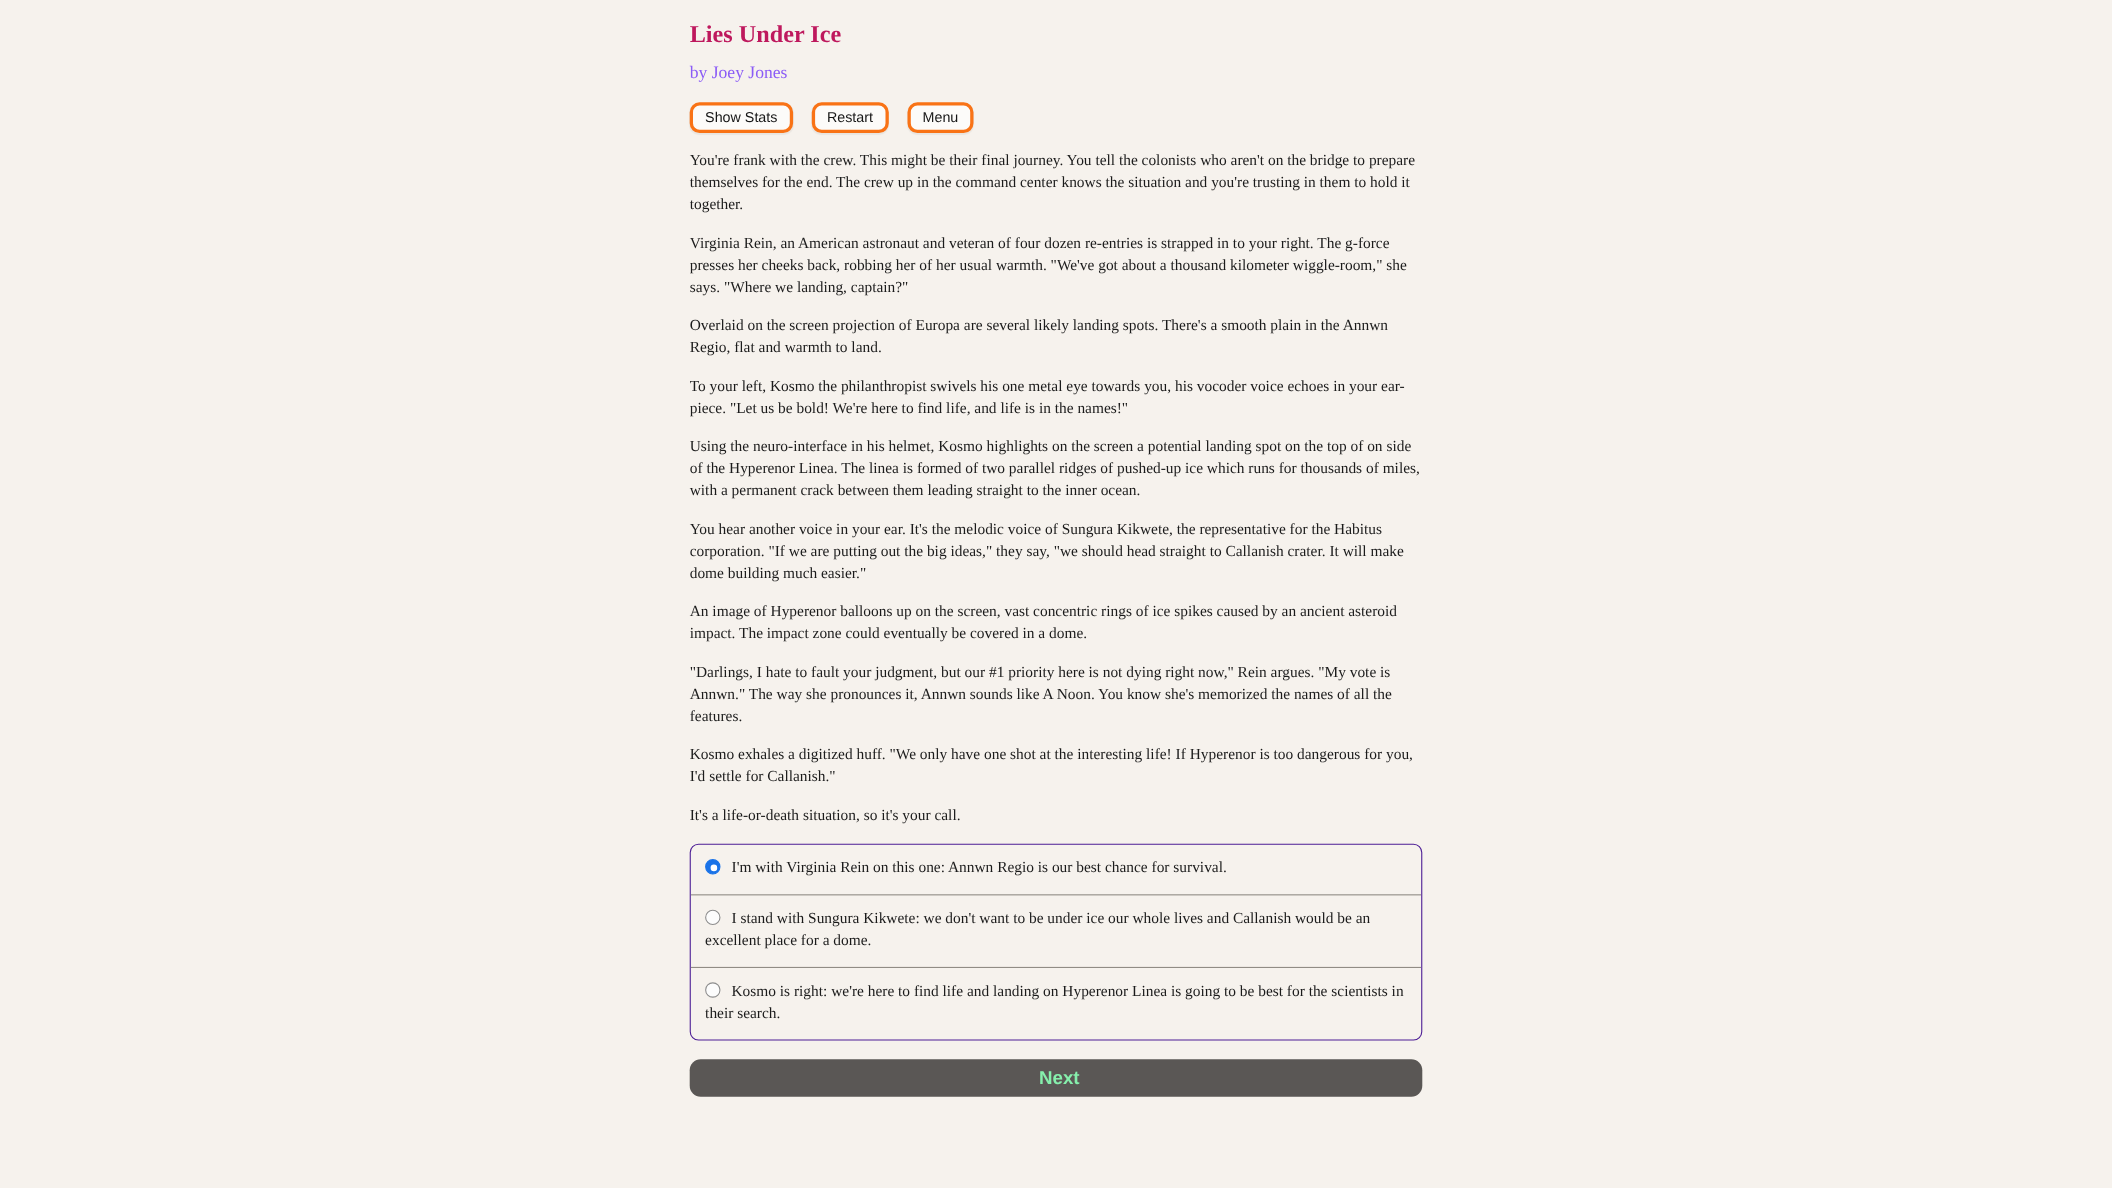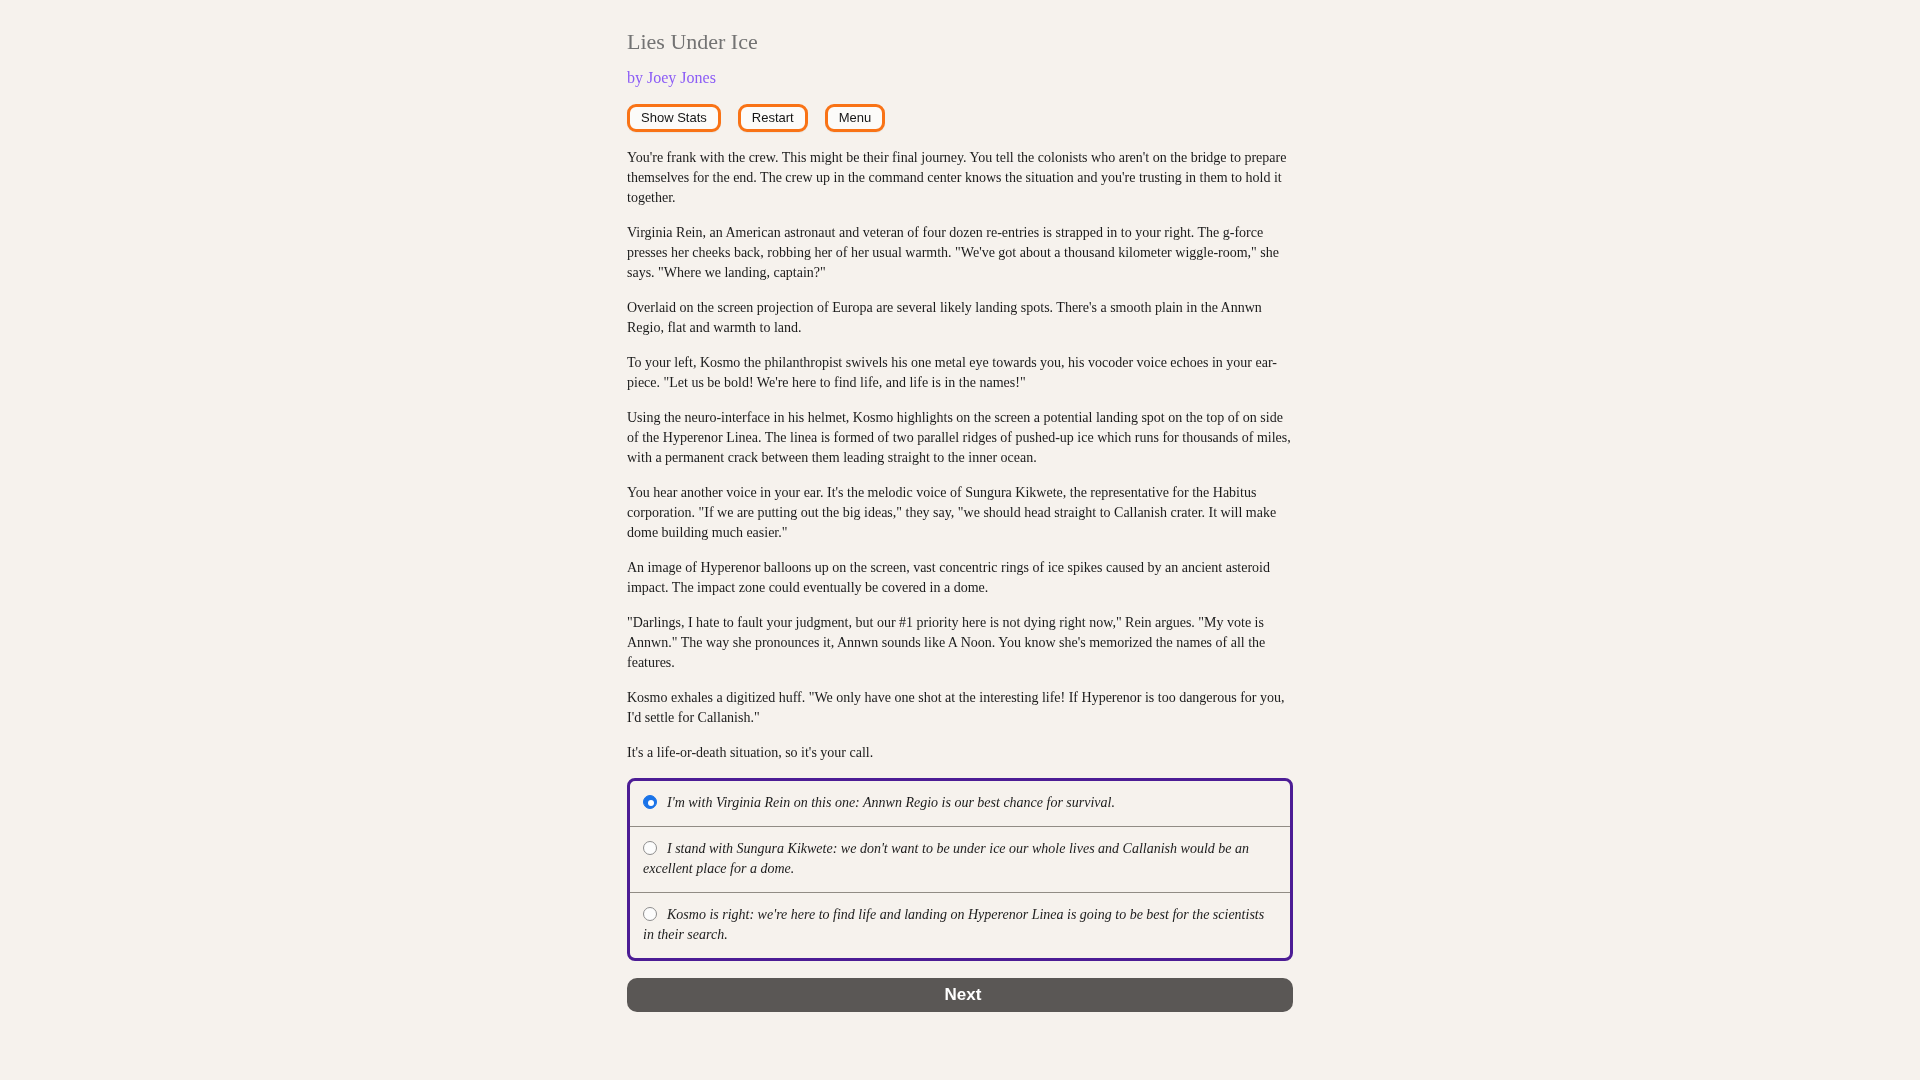--- a/index.html
+++ b/index.html
@@ -12,24 +12,24 @@
     font-family: "Liberation Serif", serif;
     color: #1b1b1b;
   }
   .content {
     width: 666px;
     margin: 0 auto;
     padding-top: 16px;
   }
   h1.title {
     font-size: 22px;
-    font-weight: 400;
+    font-weight: 700;
     line-height: 1.25;
-    margin: 12px 0 13px 0;
-    color: #737373;
+    margin: 1px 0 13px 0;
+    color: #be185d;
   }
   .byline {
     font-size: 16px;
     margin: 0 0 17px 0;
     color: #8b5cf6;
   }
   .toolbar {
     margin: 0 0 16px 0;
   }
   .toolbar button {
@@ -43,25 +43,24 @@
     margin-right: 13px;
     box-shadow: 0 1px 1px rgba(0,0,0,0.05);
     cursor: pointer;
   }
   .story p {
     font-size: 14px;
     line-height: 20px;
     margin: 0 0 15px 0;
   }
   .choice-box {
-    border: 3px solid #4c1d95;
+    border: 1px solid #4c1d95;
     border-radius: 8px;
     margin: 1px 0 17px 0;
     overflow: hidden;
-    font-style: italic;
   }
   .choice-row {
     padding: 12px 13px 13px 13px;
     font-size: 14px;
     line-height: 20px;
     cursor: pointer;
   }
   .choice-row + .choice-row {
     border-top: 1px solid #918c85;
   }
@@ -90,21 +89,21 @@
     border-radius: 50%;
     background: #ffffff;
   }
   .next-btn {
     display: block;
     width: 666px;
     height: 34px;
     background: #5a5755;
     border: none;
     border-radius: 10px;
-    color: #ffffff;
+    color: #86efac;
     font-family: "Liberation Sans", sans-serif;
     font-size: 17px;
     font-weight: bold;
     text-align: center;
     cursor: pointer;
     padding-left: 12px;
   }
 </style>
 </head>
 <body>

